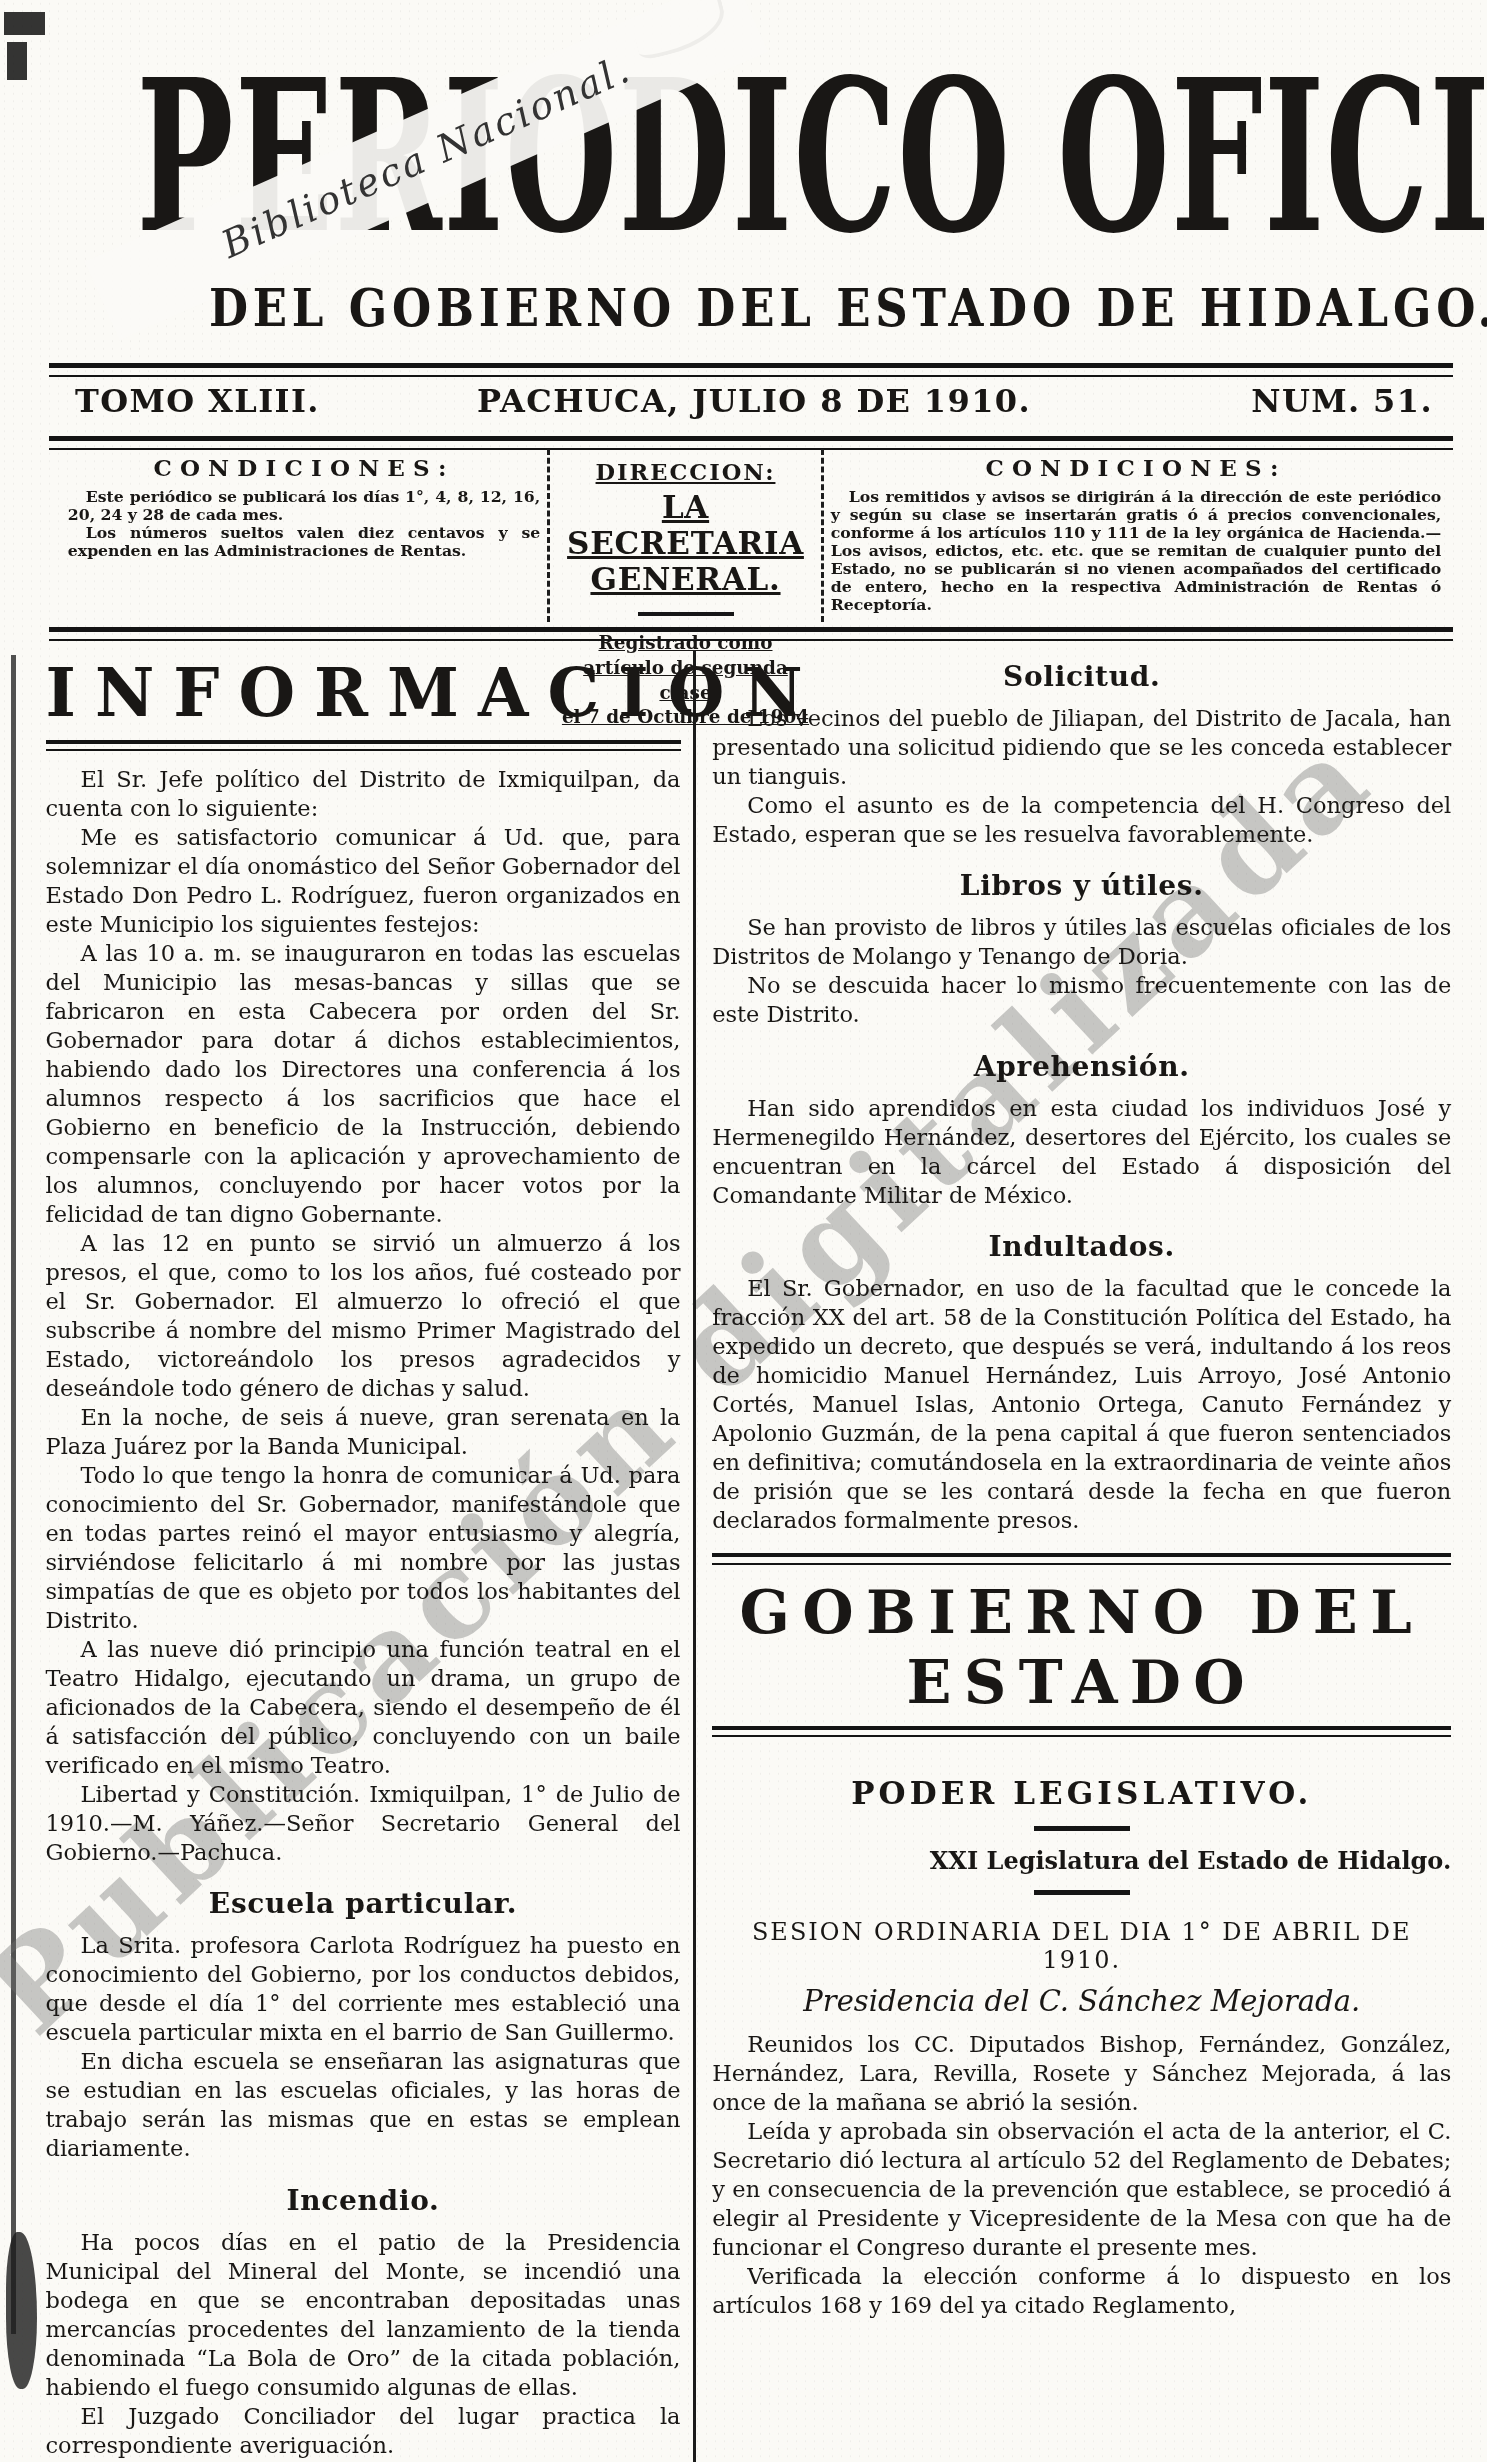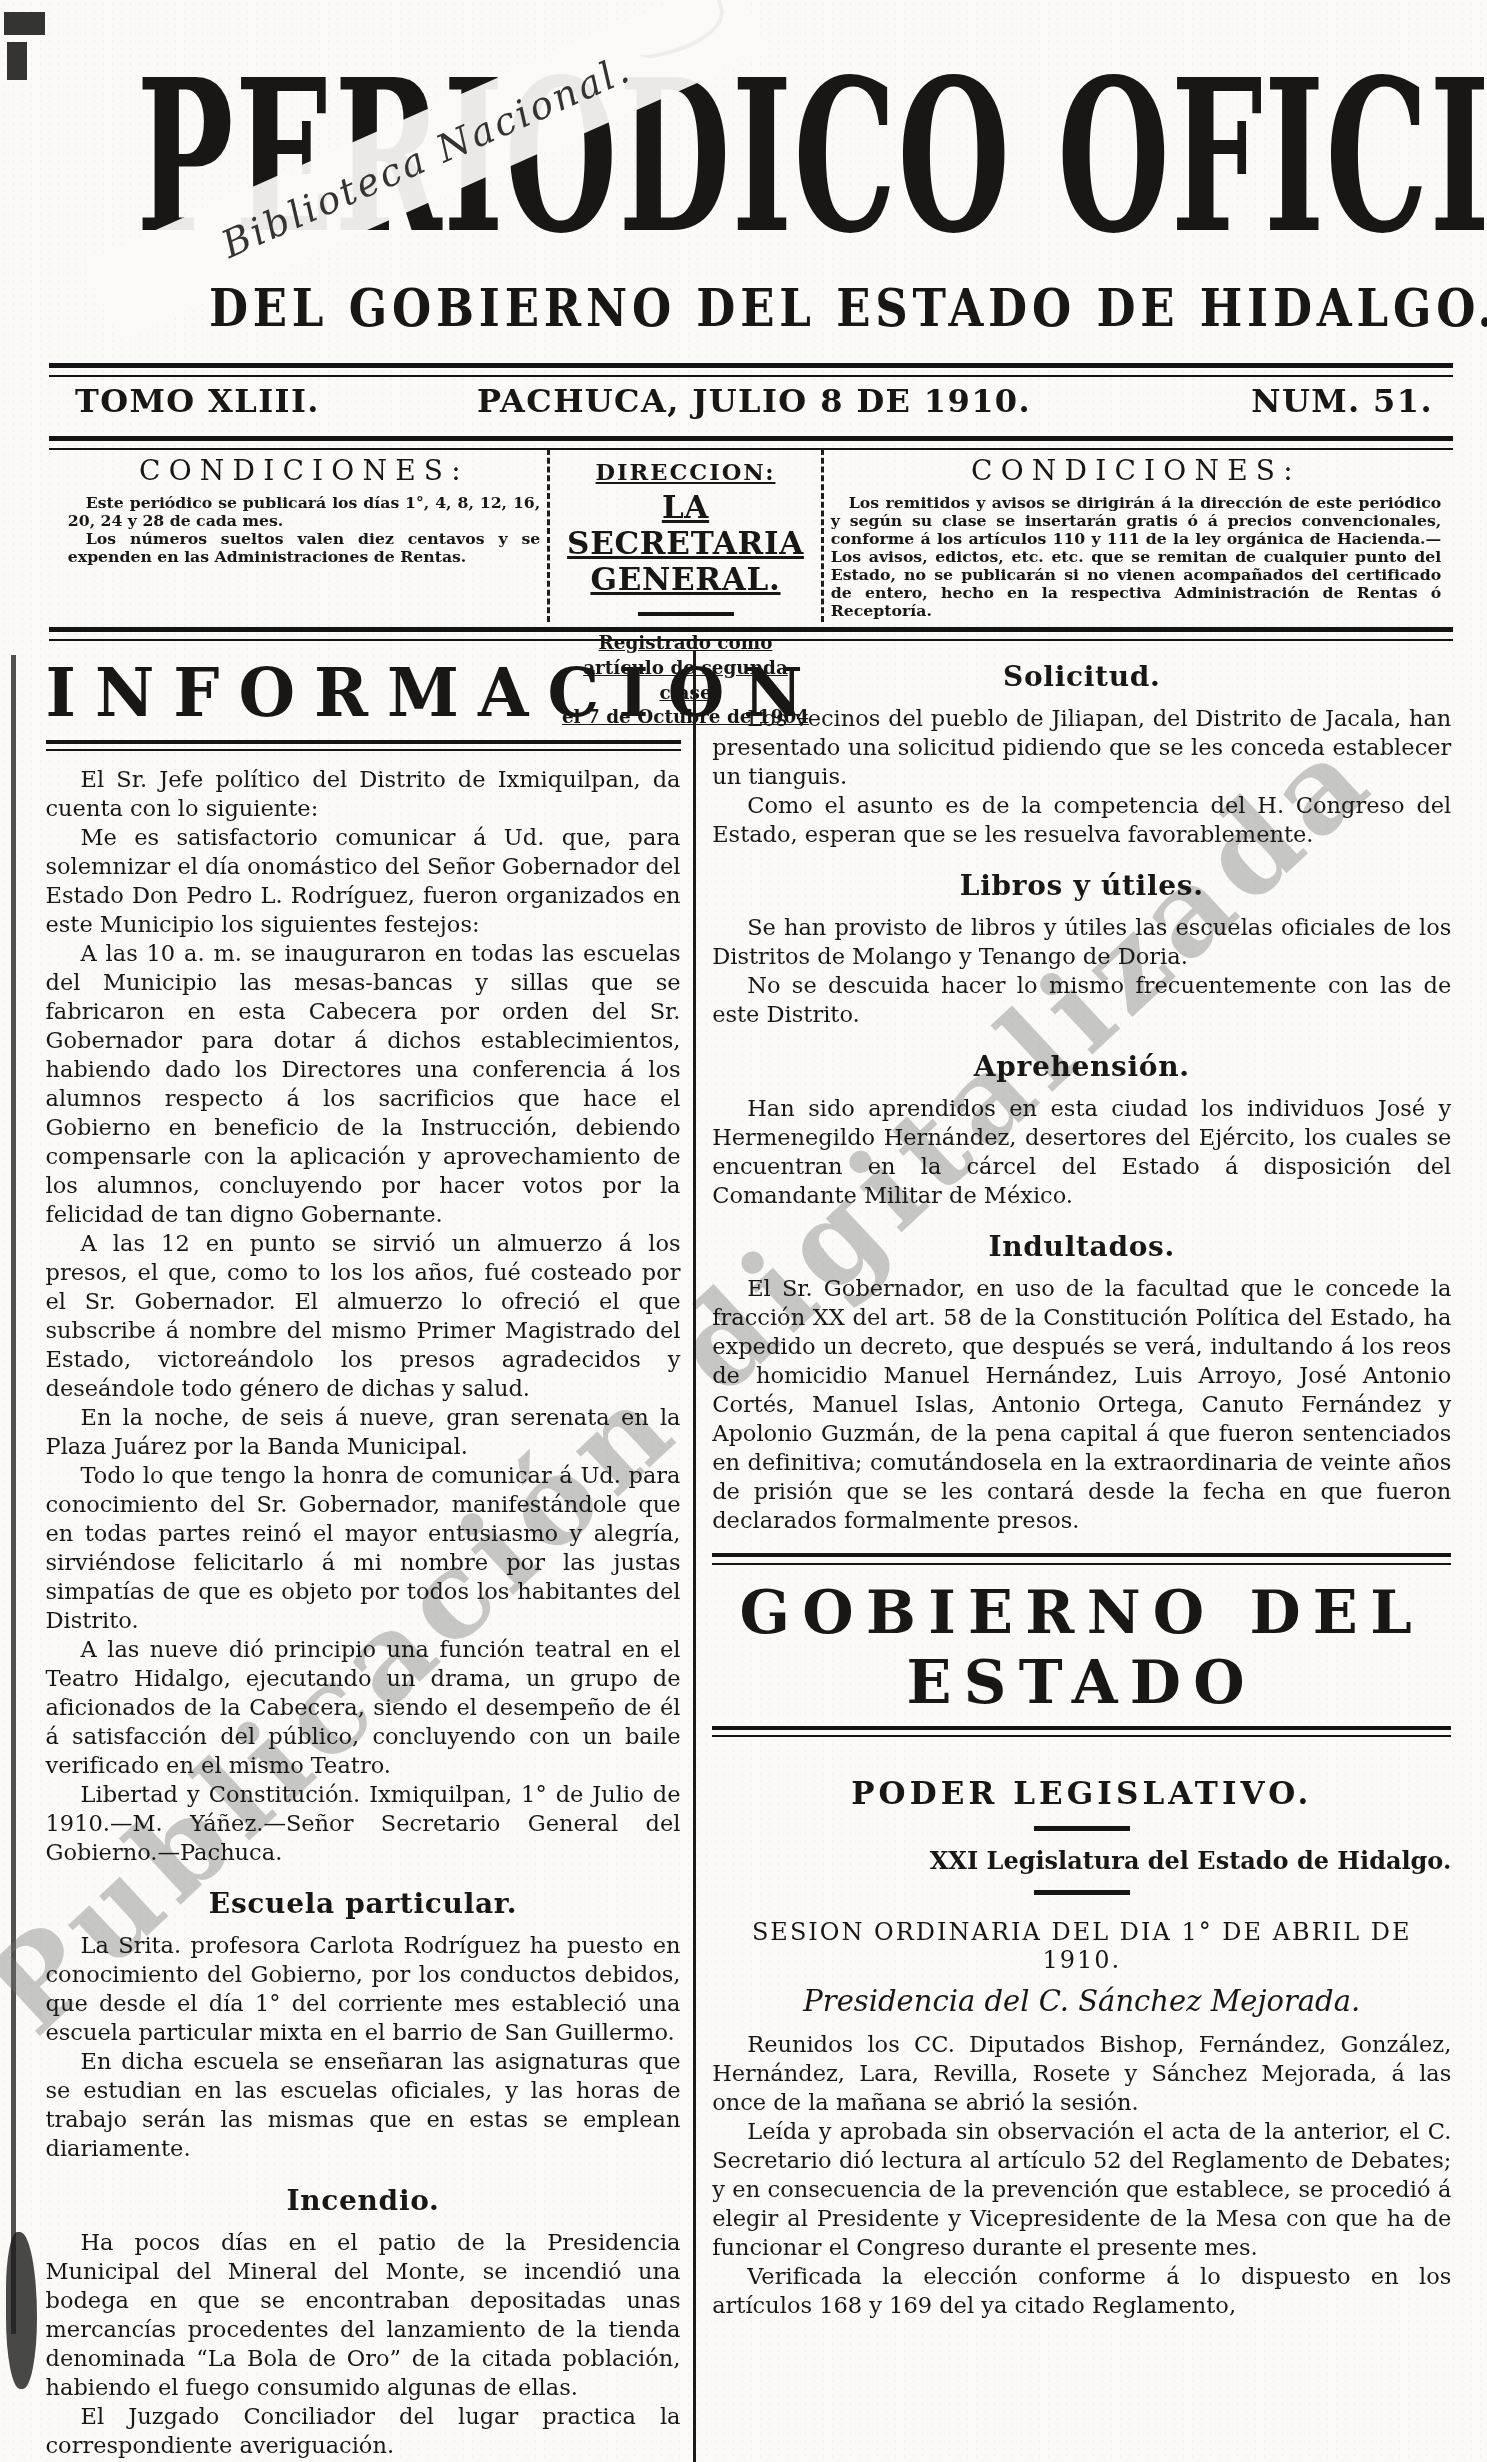--- a/index.html
+++ b/index.html
@@ -43,21 +43,21 @@
   .r1{top:363px;} .r2{top:436px;} .r3{top:627px;}
   .rule-col{border-top:4.8px solid #141414;border-bottom:2px solid #141414;height:5.5px;margin:9.6px 0 13.7px 0;}
   .rule-short{width:96px;height:4.8px;background:#161616;margin:15px auto;}
   
   .vol-row{position:absolute;top:382px;left:75px;right:55px;display:flex;justify-content:space-between;align-items:baseline;font-weight:bold;font-size:32px;letter-spacing:1.4px;}
   .vol-row .center{position:absolute;left:0;right:0;text-align:center;}
   .vol-row .left,.vol-row .right{position:relative;z-index:1;}
   
   .notices{position:absolute;top:449px;left:61px;right:40px;height:173px;display:flex;}
   .notice{box-sizing:border-box;padding:4.1px 6.8px 0 6.8px;}
-  .notice-title{text-align:center;font-weight:normal;font-size:28px;letter-spacing:8.2px;margin:1.4px 0 6.8px 0;}
+  .notice-title{text-align:center;font-weight:bold;font-size:23px;letter-spacing:8.2px;margin:1.4px 0 6.8px 0;}
   .notice p{margin:0;font-size:15.7px;line-height:18px;font-weight:bold;text-align:justify;text-indent:18px;}
   .n-left{width:486px;}
   .n-center{width:277px;text-align:center;border-left:3.4px dashed #1d1d1d;border-right:3.4px dashed #1d1d1d;text-decoration:underline;}
   .n-right{flex:1;}
   .direccion{font-size:22.5px;font-weight:bold;letter-spacing:2px;margin:5.5px 0 4.1px;}
   .secretaria{font-size:31px;font-weight:bold;letter-spacing:0.7px;margin:2px 0;}
   .registered{font-size:18.4px;font-weight:bold;line-height:24.6px;margin-top:14px;}
   
   .body-cols{position:absolute;top:650px;left:40px;right:34px;bottom:0;display:flex;overflow:hidden;}
   .col-left{width:635px;padding:0 12.3px 0 5.5px;}

